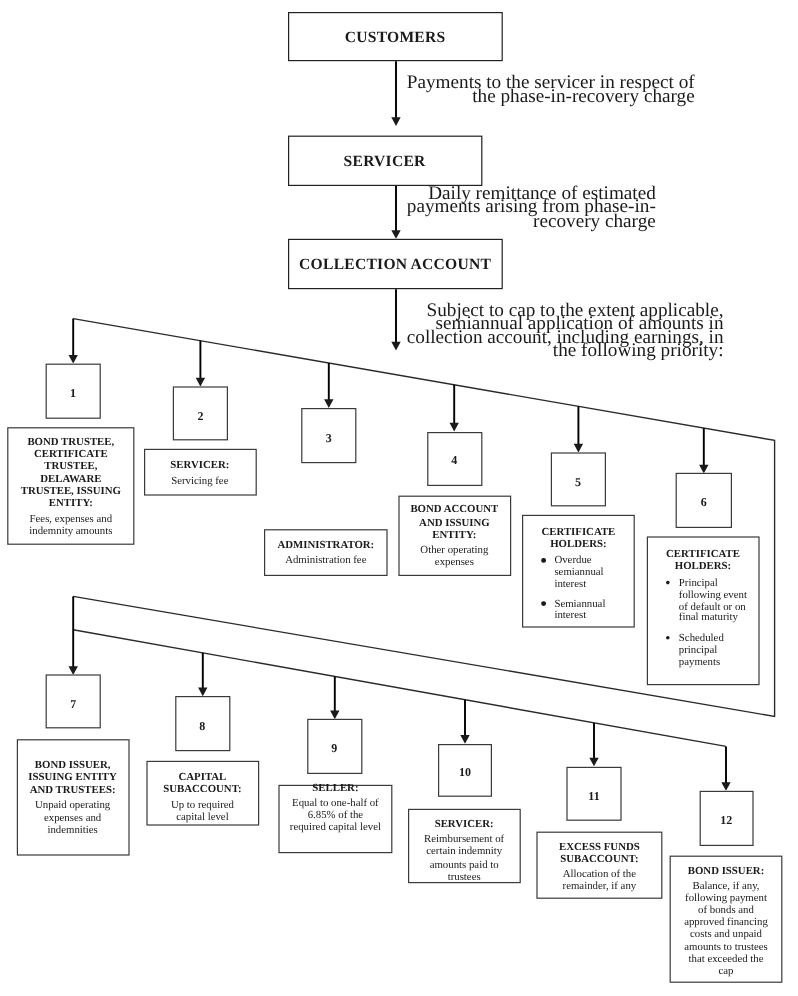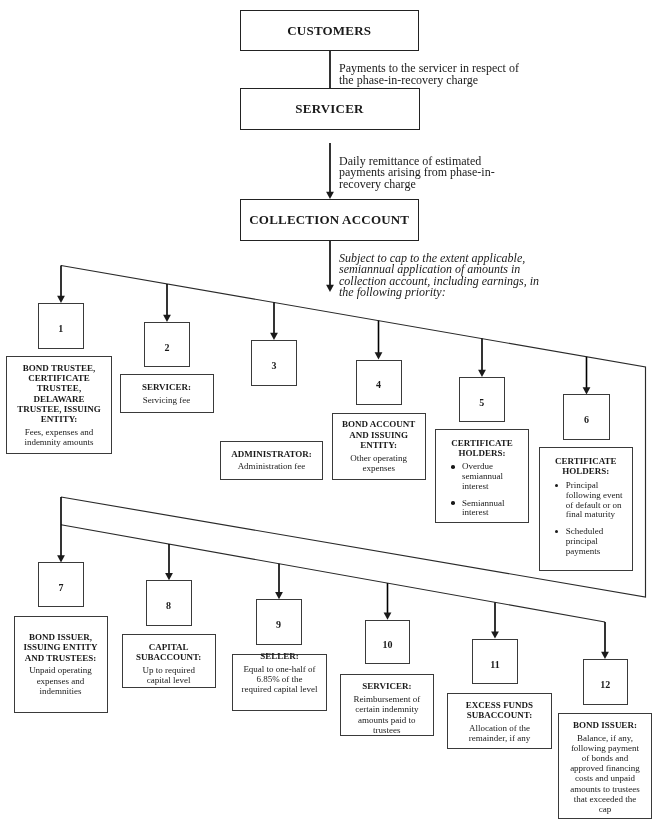--- a/index.html
+++ b/index.html
@@ -7,21 +7,21 @@
   body{width:665px;height:830px;
        font-family:"Liberation Serif",serif;color:#1a1a1a;}
   #stage{position:relative;width:665px;height:830px;overflow:hidden;background:#fff;}
 
   svg#wires{position:absolute;left:0;top:0;width:665px;height:830px;}
 
   .topbox{position:absolute;border:1.35px solid #222;box-sizing:border-box;background:#fff;
           display:flex;align-items:center;justify-content:center;
           font-weight:bold;font-size:13px;letter-spacing:0.2px;}
 
-  .note{position:absolute;font-size:12px;line-height:11.5px;color:#1a1a1a;white-space:nowrap;}
+  .note{position:absolute;font-size:16px;line-height:11.5px;color:#1a1a1a;white-space:nowrap;text-align:right;}
 
   .numbox{position:absolute;border:1.25px solid #3a3a3a;box-sizing:border-box;background:#fff;
           display:flex;align-items:center;justify-content:center;
           font-weight:bold;font-size:10px;padding-top:5px;}
 
   .tbox{position:absolute;border:1.25px solid #3a3a3a;box-sizing:border-box;background:#fff;
         display:flex;flex-direction:column;justify-content:center;
         padding:15px 3px;}
   .tbox .t{font-weight:bold;font-size:9px;line-height:10.2px;text-align:center;}
   .tbox .b{font-size:9px;line-height:10.2px;text-align:center;margin-top:2.6px;}
@@ -66,33 +66,33 @@
       <path d="M275.1,592.0999999999999 L282.9,592.0999999999999 L279,599.3 z" fill="#1a1a1a"></path>
       <path d="M387.5,583.1 L387.5,613.2" fill="none" stroke="#000" stroke-width="1.6"></path>
       <path d="M383.6,612.5 L391.4,612.5 L387.5,619.7 z" fill="#1a1a1a"></path>
       <path d="M495,602.4 L495,632.1" fill="none" stroke="#000" stroke-width="1.6"></path>
       <path d="M491.1,631.4 L498.9,631.4 L495,638.6 z" fill="#1a1a1a"></path>
       <path d="M605,622 L605,652.5" fill="none" stroke="#000" stroke-width="1.6"></path>
       <path d="M601.1,651.8 L608.9,651.8 L605,659 z" fill="#1a1a1a"></path>
     </svg>
 
   <div class="topbox" style="left:239.5px;top:9.8px;width:179.5px;height:41.5px;">CUSTOMERS</div>
-  <div class="topbox" style="left:239.5px;top:88px;width:180px;height:42px;">SERVICER</div>
+  <div class="topbox" style="left:239.5px;top:113px;width:162px;height:42px;">SERVICER</div>
   <div class="topbox" style="left:239.5px;top:199px;width:179.5px;height:42px;">COLLECTION ACCOUNT</div>
 
   <div class="note" style="left:339px;top:63px;">
     <div>Payments to the servicer in respect of</div>
     <div>the phase-in-recovery charge</div>
   </div>
   <div class="note" style="left:339px;top:155.5px;">
     <div>Daily remittance of estimated</div>
     <div>payments arising from phase-in-</div>
     <div>recovery charge</div>
   </div>
-  <div class="note" style="left:339px;top:252.5px;font-style:italic;">
+  <div class="note" style="left:339px;top:252.5px;">
     <div>Subject to cap to the extent applicable,</div>
     <div>semiannual application of amounts in</div>
     <div>collection account, including earnings, in</div>
     <div>the following priority:</div>
   </div>
 
   <div id="items">
       <div class="numbox" style="left: 37.5px; top: 303px; width: 46.5px; height: 45.5px;">1</div>
       <div class="tbox" style="left: 6px; top: 356px; width: 106px; height: 98px;">
         <div class="t">

